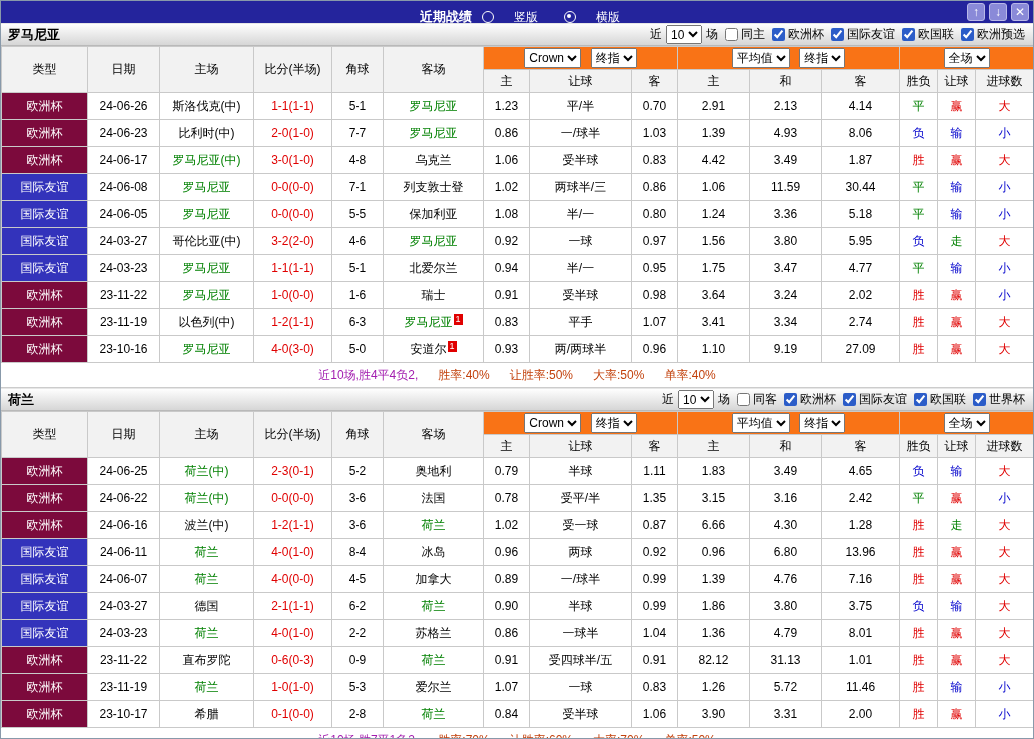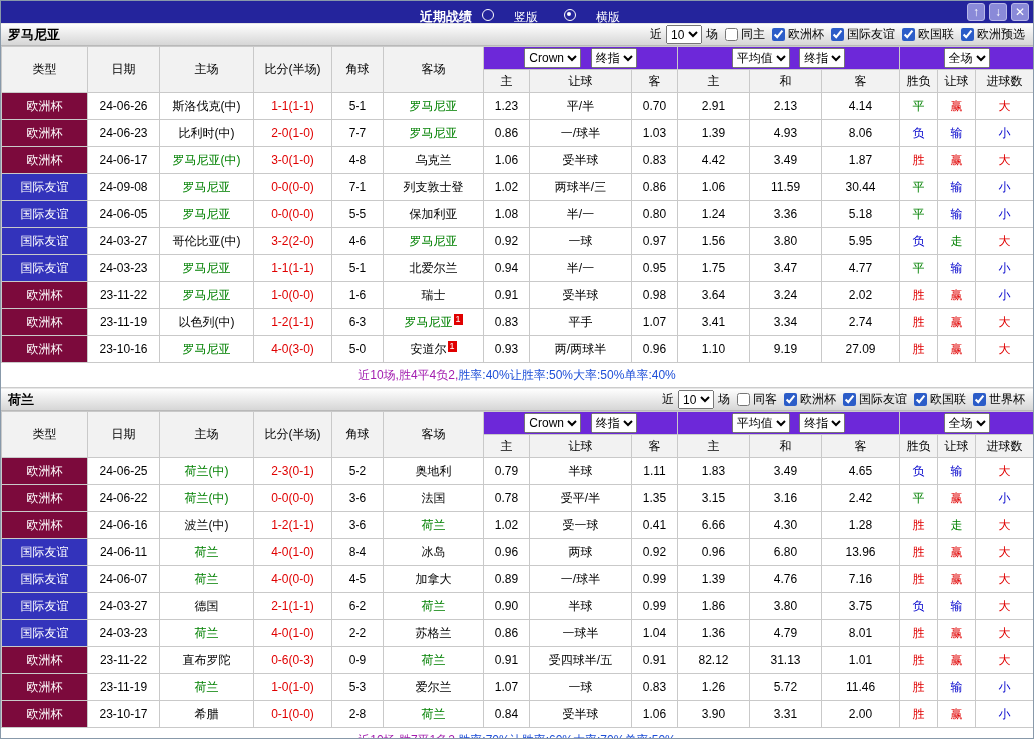--- a/index.html
+++ b/index.html
@@ -2,51 +2,51 @@
 <html><head>
 <meta charset="utf-8">
 <style>
   html,body{margin:0;padding:0}
   body{width:1034px;font-family:"Liberation Sans","DejaVu Sans",sans-serif;font-size:12px;color:#000;background:#fff}
   .window{width:1034px;height:739px;border:1px solid #8899aa;box-sizing:border-box;background:#fff;overflow:hidden}
   
   .titlebar{height:22px;background:#24249c;position:relative;color:#fff}
   .tb-center{position:absolute;left:12px;right:0;top:0;height:32px;display:flex;justify-content:center;align-items:center;gap:10px}
   .tb-title{font-weight:bold;font-size:13px}
-  .tb-radios{display:flex;align-items:flex-start;gap:20px}
+  .tb-radios{display:flex;align-items:center;gap:20px}
   .radio{width:10px;height:10px;border:1px solid #fff;border-radius:50%;display:inline-block;position:relative;background:transparent}
   .radio.selected::after{content:"";position:absolute;left:2px;top:2px;width:4px;height:4px;background:#fff;border-radius:50%}
   .radio-label{color:#fff;margin-right:6px}
   .tb-buttons{position:absolute;right:4px;top:2px;display:flex;gap:4px}
   .tb-btn{width:18px;height:18px;background:#8a8ad8;border:1px solid #b9b9e8;border-radius:3px;color:#fff;text-align:center;line-height:16px;font-size:12px;font-weight:bold;cursor:pointer;box-sizing:border-box}
   
   .section-bar{height:23px;display:flex;justify-content:space-between;align-items:center;background:linear-gradient(#fefefe,#d6d6d6);border-bottom:1px solid #b9b9b9;border-top:1px solid #e6e6e6;padding:0 7px;box-sizing:border-box}
   .team-name{font-weight:bold;font-size:13px}
   .filters{display:flex;align-items:center;font-size:12px;font-weight:normal}
   .filters .flabel{margin:0 1px}
   .filters input[type=checkbox]{width:13px;height:13px;accent-color:#2b5cc8;margin:0 2px 0 6px}
   .fsel{height:19px;font-size:12px;margin:0 3px}
   
   table{border-collapse:collapse;table-layout:fixed;width:1032px}
   th,td{border:1px solid #c9c9c9;text-align:center;font-size:12px;font-weight:normal;padding:0;overflow:hidden;white-space:nowrap;vertical-align:middle}
   thead th{background:#f2f2f2;height:22px}
   tbody td{height:26px;background:#fff}
-  .selcell{background:#6d28d9}
+  .selcell{background:#f97316}
   .selcell select{height:20px;font-size:12px;margin:0 3px;vertical-align:middle}
   .t-cup{background:#7c0a3c;color:#fff}
   .t-fr{background:#3333bb;color:#fff}
   .green{color:#008000}
   .score{color:#e00000}
   .c-r{color:#e00000}
   .c-g{color:#008000}
   .c-b{color:#0000cc}
   .redcard{display:inline-block;background:#e00000;color:#fff;font-size:9px;line-height:11px;width:9px;height:11px;margin-left:1px;vertical-align:top;text-align:center}
   .section-footer{height:24px;line-height:24px;text-align:center;border-bottom:1px solid #cccccc;background:#fff}
   .f-black{color:#a21caf}
-  .f-red{color:#1d4ed8;margin-left:0}
+  .f-red{color:#c2410c;margin-left:20px}
 </style>
 </head>
 <body>
 
 <div class="window">
 
   <div class="titlebar">
     <div class="tb-center">
       <span class="tb-title">近期战绩</span>
       <span class="tb-radios">
@@ -179,21 +179,21 @@
             <td>0.83</td>
             <td>4.42</td>
             <td>3.49</td>
             <td>1.87</td>
             <td class="c-r">胜</td>
             <td class="c-r">赢</td>
             <td class="c-r">大</td>
           </tr>
           <tr>
             <td class="t-fr">国际友谊</td>
-            <td>24-09-08</td>
+            <td>24-06-08</td>
             <td class="green">罗马尼亚</td>
             <td class="score">0-0(0-0)</td>
             <td>7-1</td>
             <td>列支敦士登</td>
             <td>1.02</td>
             <td>两球半/三</td>
             <td>0.86</td>
             <td>1.06</td>
             <td>11.59</td>
             <td>30.44</td>
@@ -414,21 +414,21 @@
           </tr>
           <tr>
             <td class="t-cup">欧洲杯</td>
             <td>24-06-16</td>
             <td>波兰(中)</td>
             <td class="score">1-2(1-1)</td>
             <td>3-6</td>
             <td class="green">荷兰</td>
             <td>1.02</td>
             <td>受一球</td>
-            <td>0.41</td>
+            <td>0.87</td>
             <td>6.66</td>
             <td>4.30</td>
             <td>1.28</td>
             <td class="c-r">胜</td>
             <td class="c-g">走</td>
             <td class="c-r">大</td>
           </tr>
           <tr>
             <td class="t-fr">国际友谊</td>
             <td>24-06-11</td>

